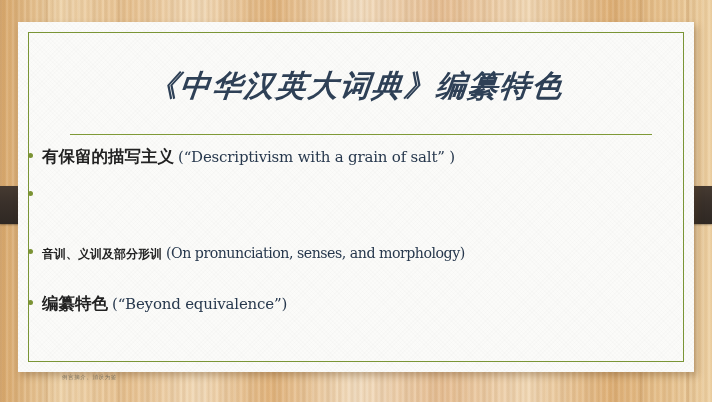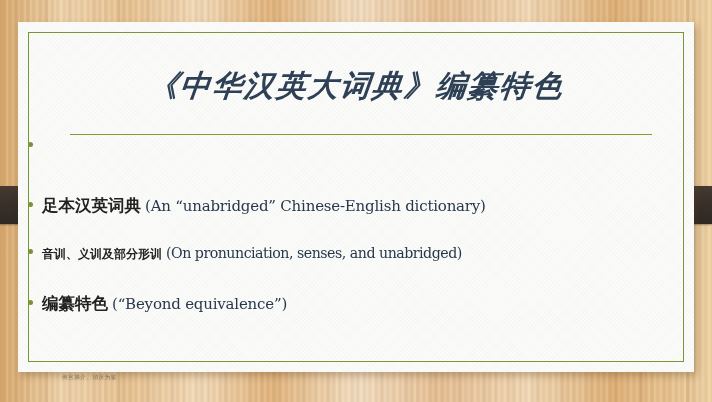--- a/index.html
+++ b/index.html
@@ -205,33 +205,33 @@
     <div class="card-inner-border"></div>
 
     <div class="title">《中华汉英大词典》编纂特色</div>
 
     <div class="divider"></div>
 
     <div class="bullets">
 
       <div class="bullet-row r0">
         <span class="bullet-dot"></span>
+        <span class="bullet-text">
+          <span class="cn">有保留的描写主义</span><span class="en">(“Descriptivism with a grain of  salt” )</span>
+        </span>
       </div>
 
       <div class="bullet-row r1">
         <span class="bullet-dot"></span>
+      </div>
+
+      <div class="bullet-row r3">
+        <span class="bullet-dot"></span>
         <span class="bullet-text">
-          <span class="cn">足本汉英词典</span><span class="en">(An “unabridged” Chinese-English dictionary)</span>
-        </span>
-      </div>
-
-      <div class="bullet-row r3">
-        <span class="bullet-dot"></span>
-        <span class="bullet-text">
-          <span class="cn">音训、义训及部分形训</span><span class="en">(On pronunciation, senses, and unabridged)</span>
+          <span class="cn">音训、义训及部分形训</span><span class="en">(On pronunciation, senses, and morphology)</span>
         </span>
       </div>
 
       <div class="bullet-row r2">
         <span class="bullet-dot"></span>
         <span class="bullet-text">
           <span class="cn">编纂特色</span><span class="en">(“Beyond equivalence”)</span>
         </span>
       </div>
 

